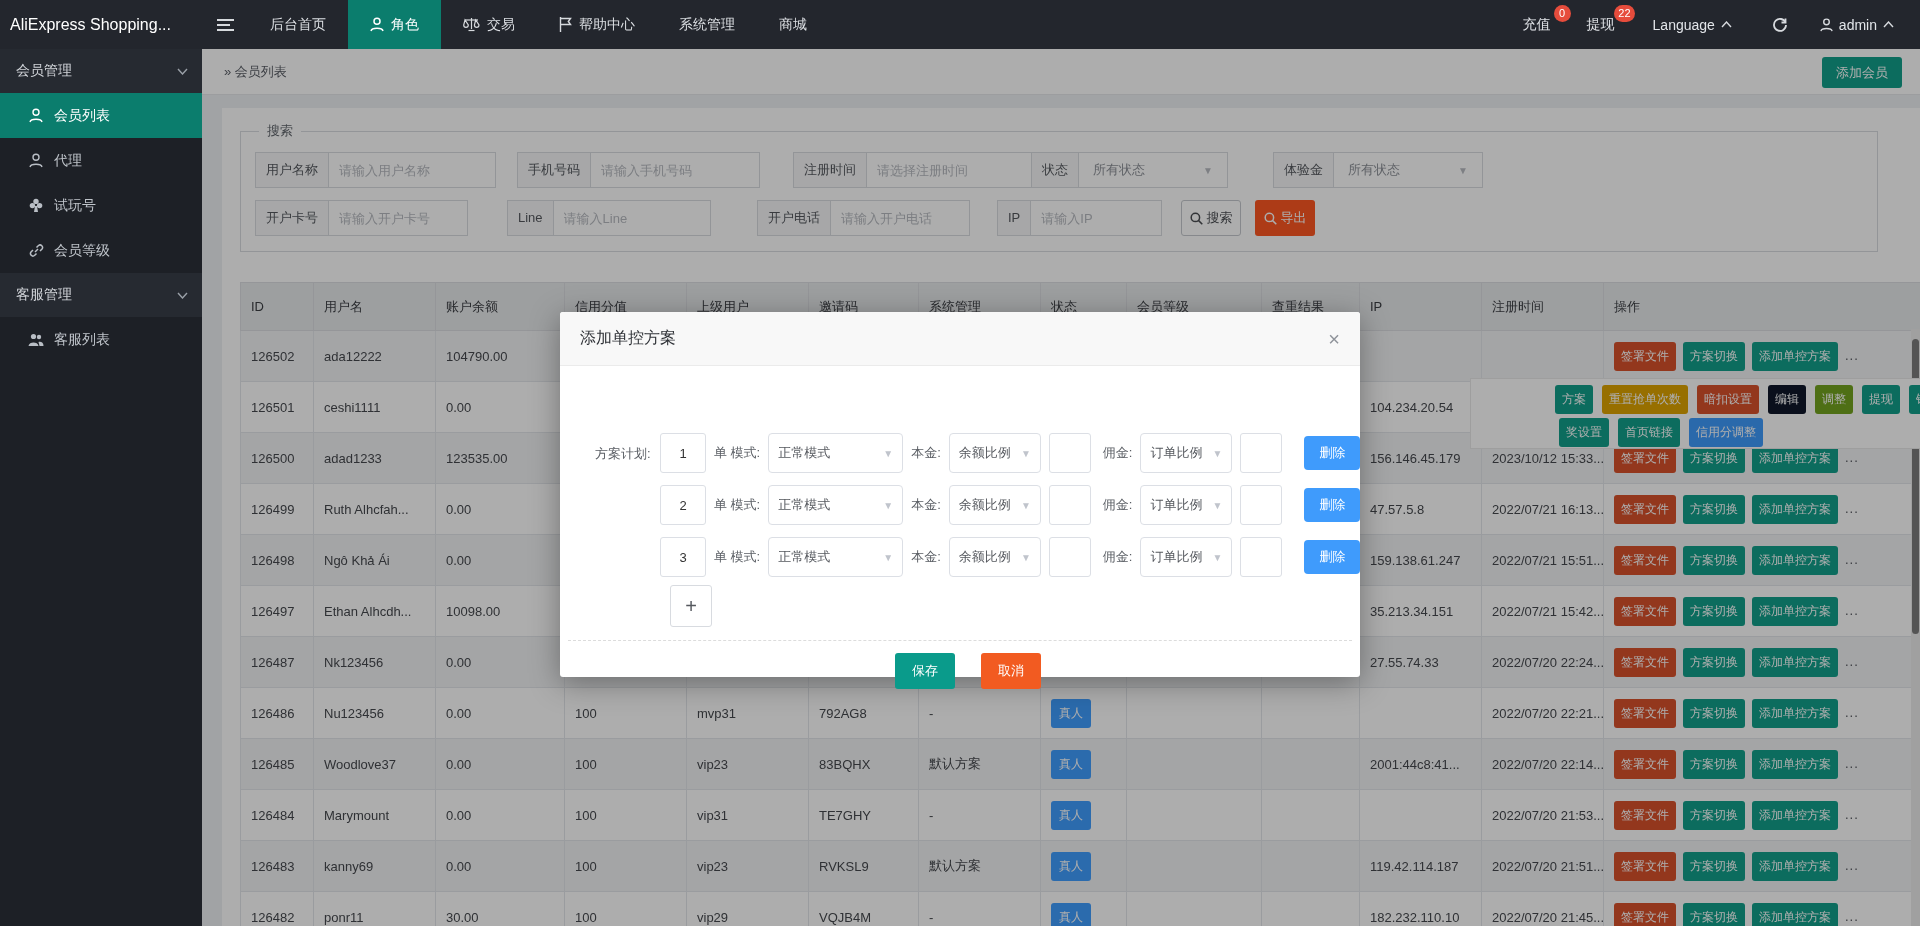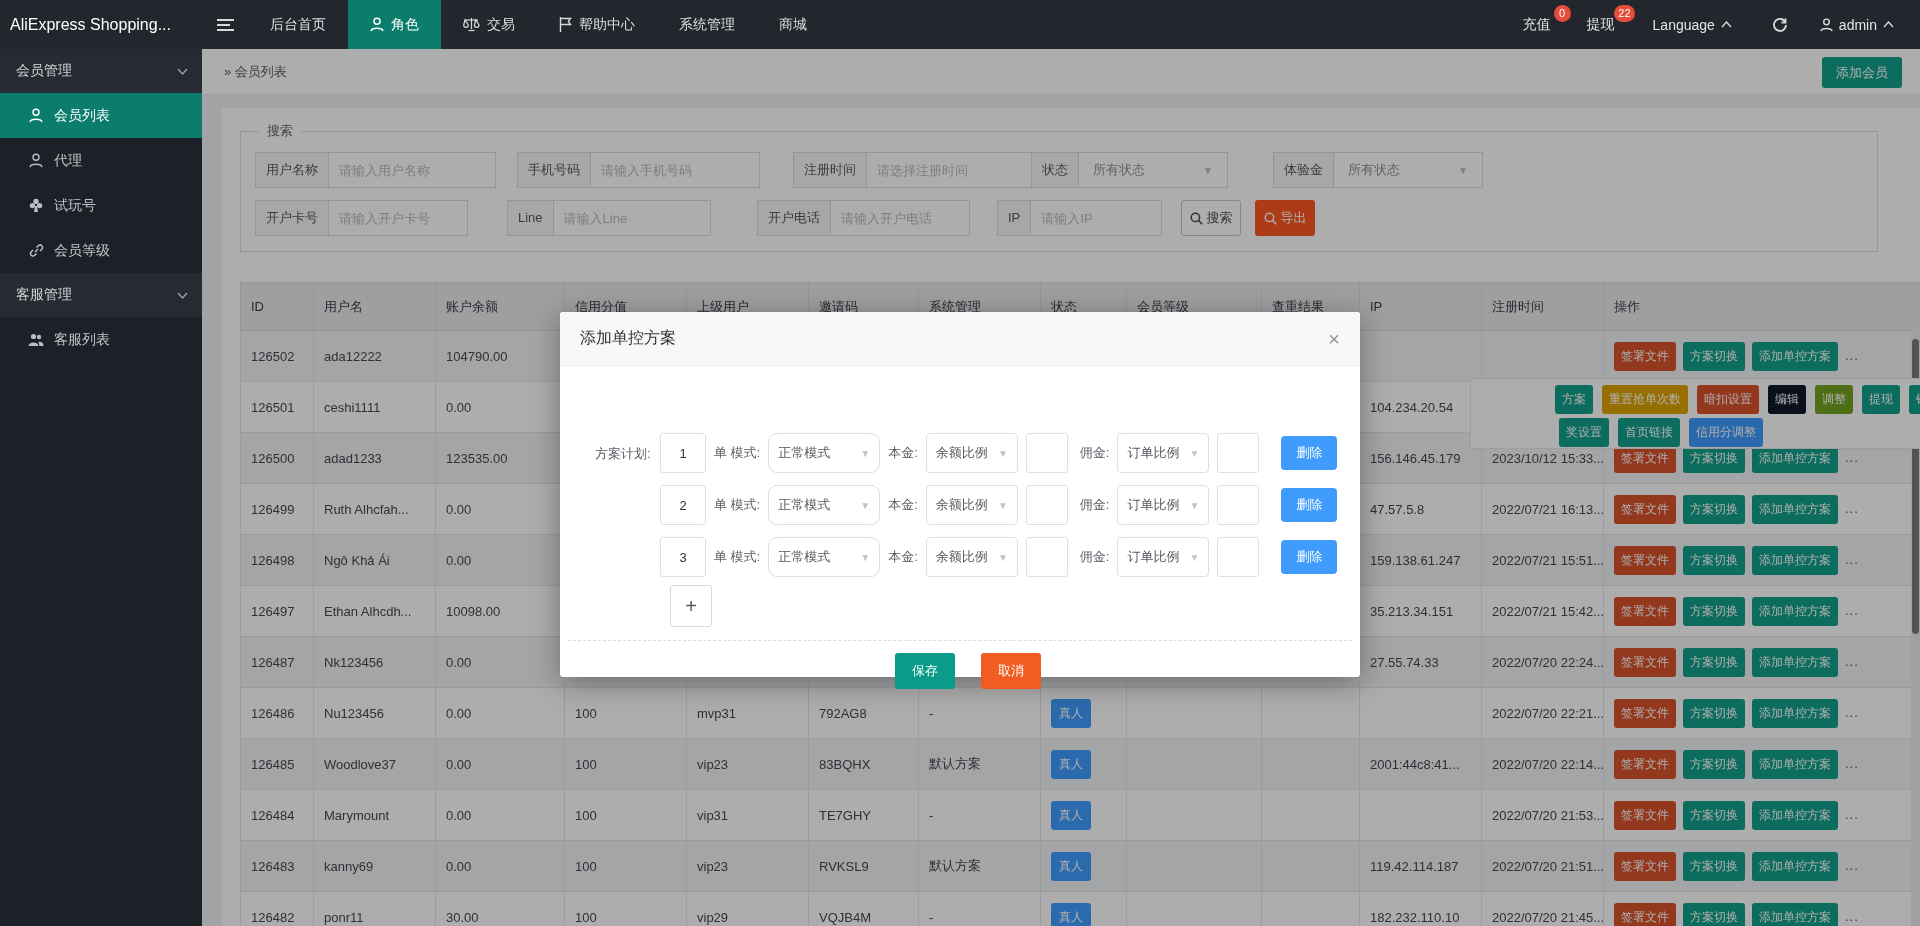--- a/index.html
+++ b/index.html
@@ -74,21 +74,21 @@
   .modal-head { height:54px; background:#f8f8f8; border-bottom:1px solid #ebebeb; display:flex; align-items:center; padding:0 20px; border-radius:3px 3px 0 0; }
   .modal-title { font-size:16px; color:#303338; }
   .modal-close { margin-left:auto; color:#8f939a; font-size:20px; cursor:pointer; line-height:1; }
   .plan-caption { position:absolute; left:35px; top:133px; color:#5a5e64; }
   .plan-rows { position:absolute; left:100px; top:121px; }
   .plan-row { display:flex; align-items:center; height:40px; margin-bottom:12px; }
   .pnum { width:46px; height:40px; border:1px solid #dcdfe5; border-radius:3px; text-align:center; font-size:13px; color:#333; outline:none; }
   .flabel { color:#5a5e64; margin:0 8px; white-space:nowrap; }
   .msel { height:40px; border:1px solid #dcdfe5; border-radius:4px; display:flex; align-items:center; justify-content:space-between; padding:0 9px; color:#55585e; cursor:pointer; }
   .msel .arr { color:#c0c4cc; font-size:10px; margin-left:6px; }
-  .w112 { width:112px;border-radius:9px; } .w92 { width:92px; }
+  .w112 { width:135px; } .w92 { width:92px; }
   .sinp { width:42px; height:40px; border:1px solid #dcdfe5; border-radius:3px; margin:0 4px 0 8px; outline:none; text-align:center; }
   .btn-del { width:56px; height:34px; margin-left:18px; background:#3f9bfc; border:none; border-radius:4px; color:#fff; font-size:13px; cursor:pointer; }
   .btn-plus { position:absolute; left:110px; top:273px; width:42px; height:42px; background:#fff; border:1px solid #d8dbe0; border-radius:3px; font-size:20px; color:#55585e; cursor:pointer; }
   .dashline { position:absolute; left:8px; right:8px; top:328px; border-top:1px dashed #dcdcdc; }
   .modal-foot { position:absolute; left:0; top:341px; width:800px; display:flex; justify-content:center; gap:26px; }
   .btn-save { width:60px; height:36px; background:#0a9b8b; color:#fff; border:none; border-radius:3px; font-size:13px; cursor:pointer;margin-left:16px; }
   .btn-cancel { width:60px; height:36px; background:#f25b21; color:#fff; border:none; border-radius:3px; font-size:13px; cursor:pointer; }
 </style>
 </head>
 <body>

